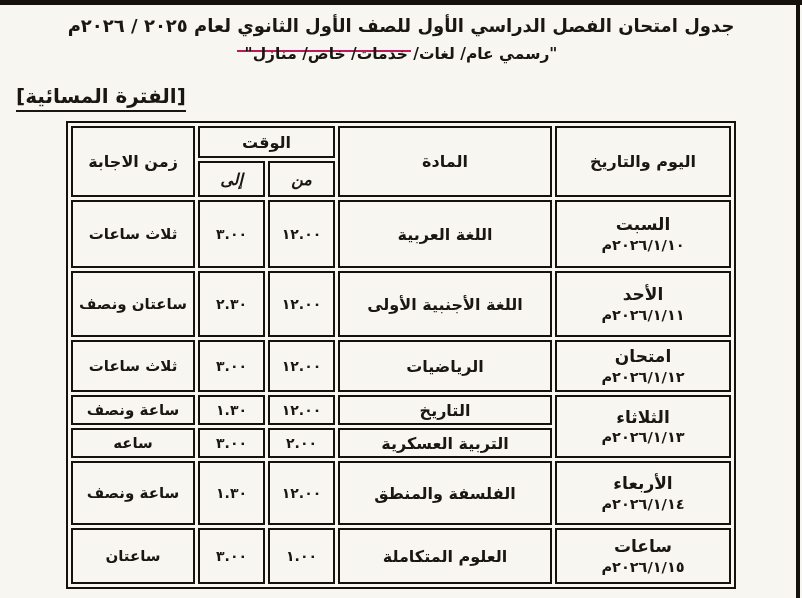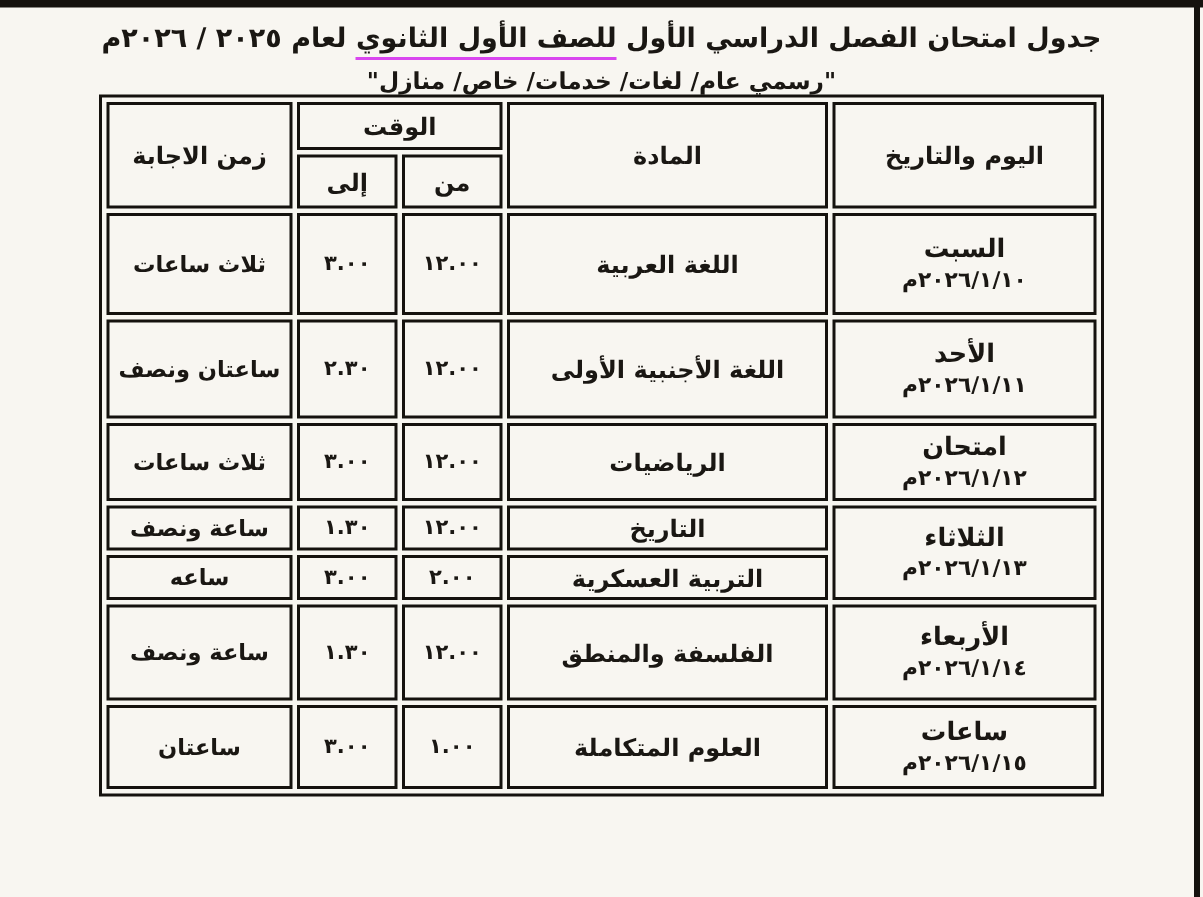--- a/index.html
+++ b/index.html
@@ -10,21 +10,21 @@
     color:#1a1713;
     -webkit-font-smoothing:antialiased;
   }
   .frame-top{position:absolute;top:0;left:0;width:802px;height:5px;background:#15120e;}
   .frame-right{position:absolute;top:0;right:2px;width:4px;height:598px;background:#15120e;}
   .content{position:absolute;top:0;left:0;width:802px;padding-top:14px;}
   .title{
     text-align:center;font-size:18px;font-weight:700;line-height:1.35;
     letter-spacing:.2px;
   }
-  .title .u{border-bottom:2px solid #d946ef;padding-bottom:2px;}
+  .title .u{border-bottom:2px solid #be185d;padding-bottom:14px;}
   .subtitle{
     text-align:center;font-size:15.5px;font-weight:700;margin-top:7px;
   }
   .period{
     text-align:left;font-size:20px;font-weight:700;
     margin:21px 0 13px 16px;
   }
   .period span{border-bottom:2.5px solid #1a1713;padding-bottom:2px;}
   table.sched{
     width:670px;margin:0 auto;
@@ -34,21 +34,21 @@
   }
   table.sched th,table.sched td{
     border:2.2px solid #15120e;
     text-align:center;vertical-align:middle;
     font-weight:700;background:transparent;
     padding:1px 2px;overflow:hidden;
   }
   th{font-size:16px;margin-top:31px;}
   .c-day{width:168px;}
   .c-sub{width:206px;}
-  .c-from,.c-to{width:66px;}
+  .c-from,.c-to{width:66px;font-style:italic;}
   .c-dur{width:116px;}
   .h1 th.c-time{height:26px;}
   .h2 th{height:30px;font-size:16px;}
   td.day .dn{font-size:17px;line-height:1.25;}
   td.day .dd{font-size:14.5px;line-height:1.3;letter-spacing:.5px;}
   td.sub{font-size:16px;}
   td.tm{font-size:14px;letter-spacing:.5px;}
   td.dur{font-size:15px;}
   tr.r-a td{height:62px;}
   tr.r-b td{height:60px;}
@@ -63,20 +63,21 @@
 <div class="page">
   <div class="frame-top"></div>
   <div class="frame-right"></div>
 
   <div class="content" dir="rtl">
 
     <div class="title"><span>جدول امتحان الفصل الدراسي الأول </span><span class="u">للصف الأول الثانوي</span><span> لعام ٢٠٢٥ / ٢٠٢٦م</span></div>
 
     <div class="subtitle">"رسمي عام/ لغات/ خدمات/ خاص/ منازل"</div>
 
+    <div class="period"><span>[الفترة المسائية]</span></div>
 
     <table class="sched">
       <tbody>
           <tr class="h1">
         <th class="c-day" rowspan="2">اليوم والتاريخ</th>
         <th class="c-sub" rowspan="2">المادة</th>
         <th class="c-time" colspan="2">الوقت</th>
         <th class="c-dur" rowspan="2">زمن الاجابة</th>
       </tr>
       <tr class="h2">

